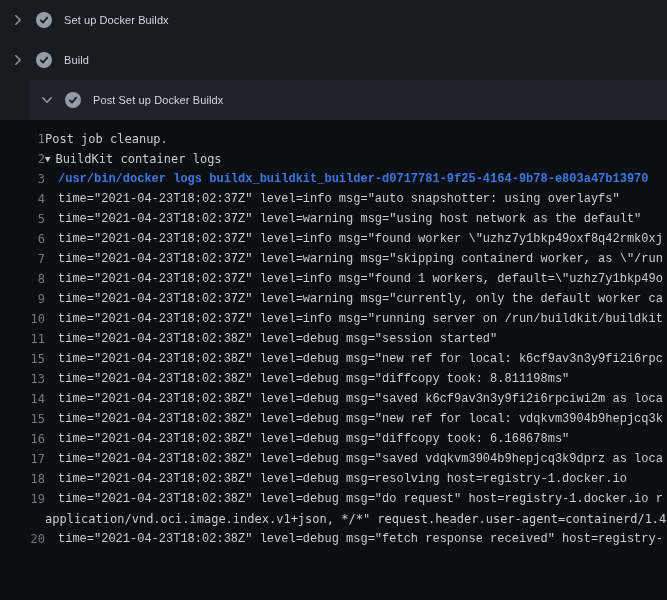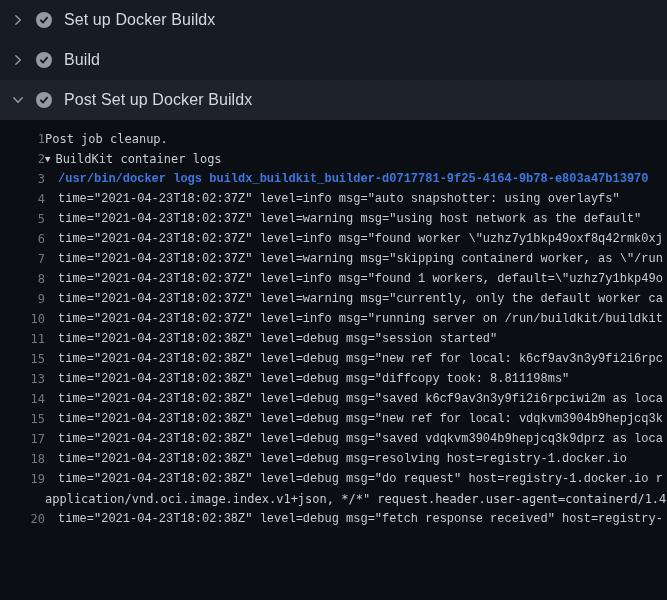--- a/index.html
+++ b/index.html
@@ -23,28 +23,28 @@
 
   
   .sections { background: var(--bg-sections); }
   .section {
     height: 40px;
     display: flex;
     align-items: center;
     padding-left: 11px;
     cursor: pointer;
   }
-  .section.expanded { background: var(--bg-expanded); }
+  .section.expanded { background: var(--bg-expanded); margin-left: 29px; }
   .chev { width: 14px; height: 14px; margin-right: 11px; flex: none; }
   .section .chev-down { display: none; }
   .section.expanded .chev-down { display: block; }
   .check { width: 16px; height: 16px; margin-right: 12px; flex: none; display: flex; }
   .step-label {
     color: var(--text-header);
-    font-size: 16px;
+    font-size: 11px;
     letter-spacing: 0.1px;
   }
 
   
   .log {
     background: var(--bg-log);
     padding-top: 9px;
     font-family: "DejaVu Sans Mono", "Liberation Mono", monospace;
     font-size: 12px;
   }
@@ -178,20 +178,24 @@
   </div>
       <div class="row child">
     <span class="num">14</span>
     <span class="txt"><span class="t">time="2021-04-23T18:02:38Z" level=debug msg="saved k6cf9av3n3y9fi2i6rpciwi2m as loca</span></span>
   </div>
       <div class="row child">
     <span class="num">15</span>
     <span class="txt"><span class="t">time="2021-04-23T18:02:38Z" level=debug msg="new ref for local: vdqkvm3904b9hepjcq3k</span></span>
   </div>
       <div class="row child">
+    <span class="num">16</span>
+    <span class="txt"><span class="t">time="2021-04-23T18:02:38Z" level=debug msg="diffcopy took: 6.168678ms"</span></span>
+  </div>
+      <div class="row child">
     <span class="num">17</span>
     <span class="txt"><span class="t">time="2021-04-23T18:02:38Z" level=debug msg="saved vdqkvm3904b9hepjcq3k9dprz as loca</span></span>
   </div>
       <div class="row child">
     <span class="num">18</span>
     <span class="txt"><span class="t">time="2021-04-23T18:02:38Z" level=debug msg=resolving host=registry-1.docker.io</span></span>
   </div>
       <div class="row child">
     <span class="num">19</span>
     <span class="txt"><span class="t">time="2021-04-23T18:02:38Z" level=debug msg="do request" host=registry-1.docker.io r</span></span>

